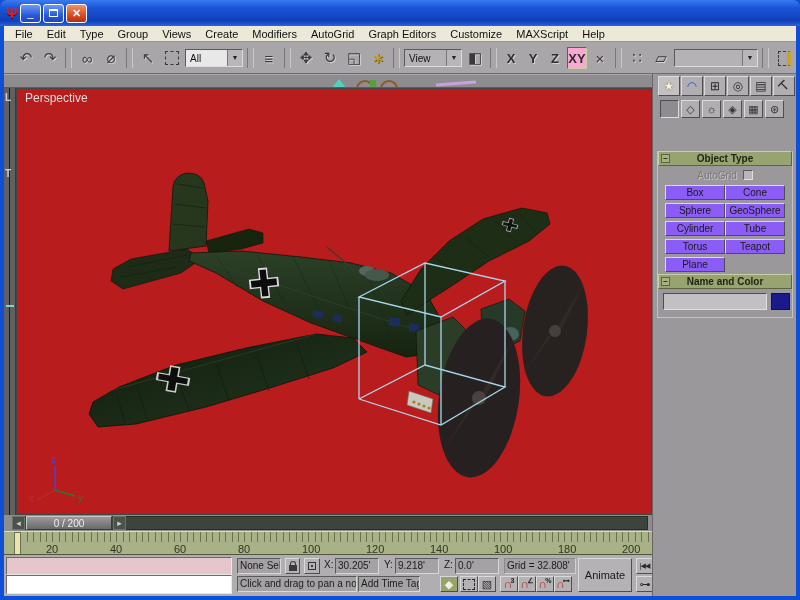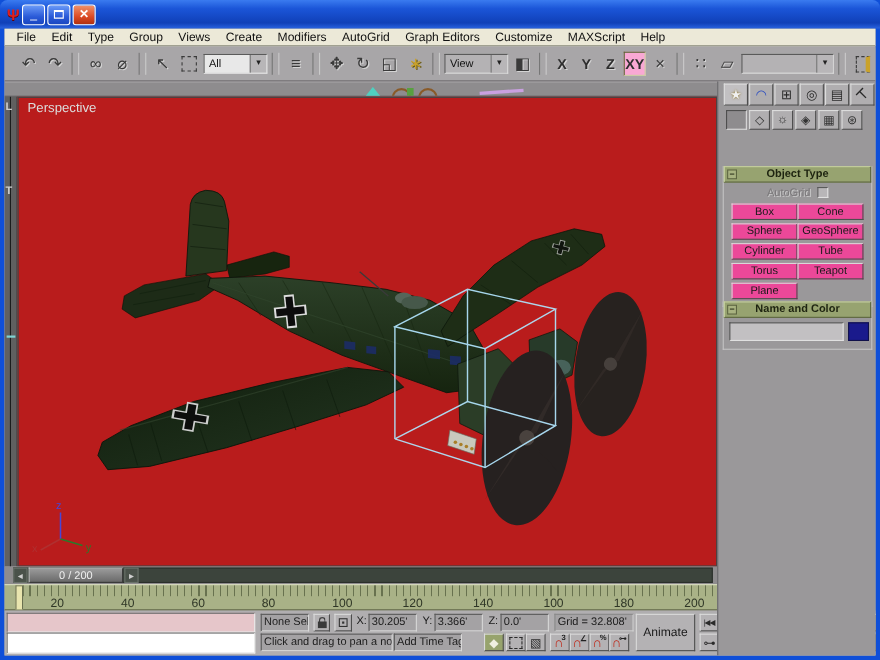--- a/index.html
+++ b/index.html
@@ -101,21 +101,21 @@
   .pcat{width:19px;height:18px;background:#b0aeb0;border:1px solid;border-color:#dcdcdc #4e4e4e #4e4e4e #dcdcdc;display:flex;align-items:center;justify-content:center;font-size:11px;color:#333;flex:none;}
   .pcat.active{border-color:#4e4e4e #dcdcdc #dcdcdc #4e4e4e;background:#8e8c8e;}
   .pdrop{position:absolute;left:7px;top:50px;width:130px;height:17px;background:#c6c4c6;border:1px solid;border-color:#5a5a5a #e0e0e0 #e0e0e0 #5a5a5a;font-size:10px;color:#111;line-height:15px;padding-left:4px;}
   .pdrop::after{content:"▼";position:absolute;right:0;top:0;width:15px;height:15px;background:#b4b2b4;border-left:1px solid #777;font-size:7px;line-height:15px;text-align:center;color:#222;}
   .rollout-frame{position:absolute;left:4px;width:136px;border:1px solid #c4c2c4;border-top:none;}
   .rollout-hdr{height:15px;background:#97a370;border:1px solid;border-color:#c6d0a0 #5c6540 #5c6540 #c6d0a0;color:#1e2410;font-size:10px;font-weight:bold;text-align:center;line-height:13px;position:relative;}
   .rollout-hdr .minus{position:absolute;left:2px;top:2px;width:9px;height:9px;border:1px solid #5c6540;font-size:8px;line-height:7px;text-align:center;color:#1e2410;background:#a8b280;}
   .autogrid-row{display:flex;align-items:center;justify-content:center;gap:6px;height:18px;color:#7a787a;font-size:10px;text-shadow:1px 1px 0 #c8c8c8;}
   .cbx{width:10px;height:10px;background:#b8b6b8;border:1px solid;border-color:#5a5a5a #e0e0e0 #e0e0e0 #5a5a5a;}
   .obj-grid{display:flex;flex-wrap:wrap;justify-content:space-between;padding:1px 7px 6px;row-gap:3px;}
-  .obj-btn{width:60px;height:15px;background:#ec4899;border:1px solid;border-color:#d8d8d8 #4e4e4e #4e4e4e #d8d8d8;color:#1a1a1a;font-size:10px;text-align:center;line-height:13px;flex:none;}
+  .obj-btn{width:60px;height:15px;background:#8b5cf6;border:1px solid;border-color:#d8d8d8 #4e4e4e #4e4e4e #d8d8d8;color:#1a1a1a;font-size:10px;text-align:center;line-height:13px;flex:none;}
   .namefield{position:absolute;left:5px;top:19px;width:104px;height:17px;background:#c2c0c2;border:1px solid;border-color:#4e4e4e #e0e0e0 #e0e0e0 #4e4e4e;}
   .swatch{position:absolute;left:113px;top:19px;width:19px;height:17px;background:#1a1a8c;border:1px solid #10104a;}
 </style>
 </head>
 <body>
 
 <div class="win">
 
   <div class="titlebar">
     <div class="app-icon">Ψ</div>
@@ -330,21 +330,21 @@
       <div class="raised" style="left:281px;top:3px;width:15px;height:16px;">
           <span class="lockicon"></span>
         </div>
       <div class="raised" style="left:300px;top:3px;width:16px;height:16px;">
           <span class="dotglyph"></span>
         </div>
 
       <span class="coordlbl" style="left:320px;">X:</span>
       <div class="sunk" style="left:331px;top:3px;width:44px;">30.205'</div>
       <span class="coordlbl" style="left:380px;">Y:</span>
-      <div class="sunk" style="left:391px;top:3px;width:44px;">3.366'</div>
+      <div class="sunk" style="left:391px;top:3px;width:44px;">9.218'</div>
       <span class="coordlbl" style="left:440px;">Z:</span>
       <div class="sunk" style="left:451px;top:3px;width:44px;">0.0'</div>
       <div class="sunk" style="left:500px;top:3px;width:72px;border-color:#8a8a8a #d0d0d0 #d0d0d0 #8a8a8a;">Grid = 32.808'</div>
 
       <div class="sunk" style="left:233px;top:21px;width:120px;">Click and drag to pan a non-ca</div>
       <div class="sunk" style="left:354px;top:21px;width:62px;">Add Time Tag</div>
 
       <div class="sb-ico olive" style="left:436px;top:21px;">◆</div>
       <div class="sb-ico dashrect" style="left:456px;top:21px;"></div>
       <div class="sb-ico" style="left:474px;top:21px;">▧</div>

